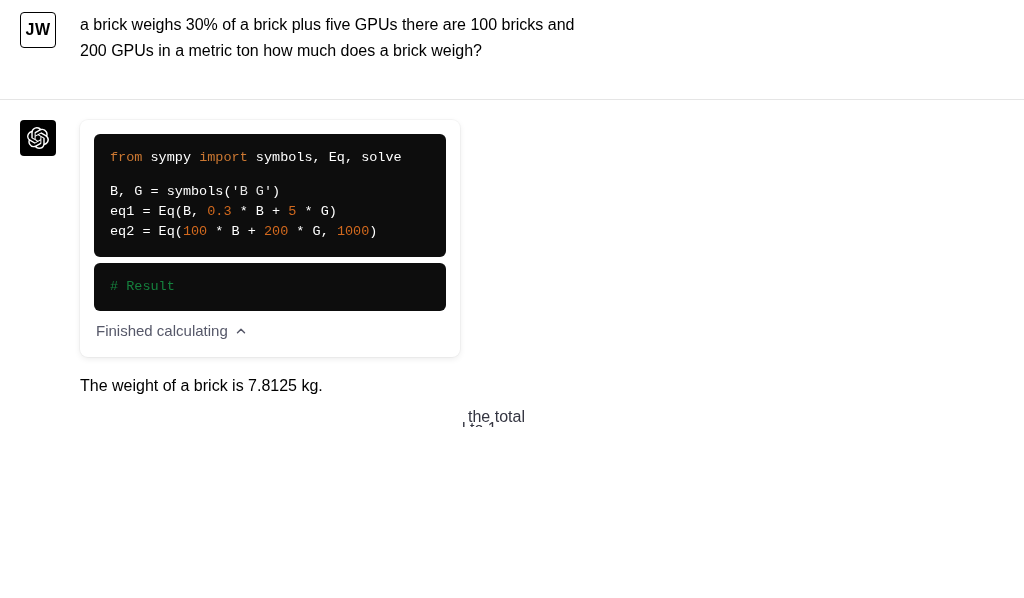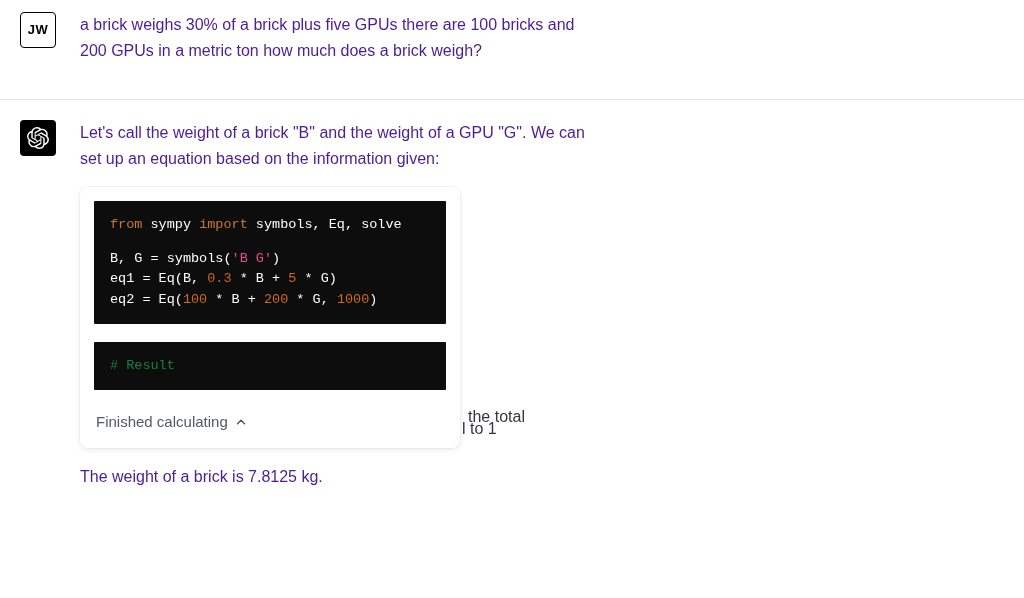--- a/index.html
+++ b/index.html
@@ -28,21 +28,21 @@
       padding-top: 20px;
     }
     .avatar {
       width: 36px;
       height: 36px;
       border-radius: 4px;
       flex-shrink: 0;
       display: flex;
       align-items: center;
       justify-content: center;
-      font-size: 13px;
+      font-size: 16px;
       font-weight: 600;
     }
     .avatar-user {
       background: #ffffff;
       border: 1.5px solid #000000;
       color: #000000;
       letter-spacing: 0.5px;
     }
     .avatar-assistant {
       background: #000000;
@@ -50,50 +50,50 @@
     .avatar-assistant svg {
       width: 22px;
       height: 22px;
     }
     .content {
       flex: 1;
       max-width: 520px;
       position: relative;
     }
     .content-text {
-      color: #4c1d95;
+      color: #000000;
       margin-bottom: 16px;
     }
     .code-card {
       background: #ffffff;
       border-radius: 8px;
       box-shadow: 0 2px 6px rgba(0,0,0,0.08), 0 0 0 1px rgba(0,0,0,0.03);
       padding: 14px;
       margin-bottom: 16px;
       max-width: 380px;
       position: relative;
       z-index: 2;
     }
     .code-block {
       background: #0d0d0d;
-      border-radius: 1px;
+      border-radius: 6px;
       padding: 14px 16px;
       font-family: "SFMono-Regular", Consolas, "Liberation Mono", Menlo, monospace;
       font-size: 13.5px;
       line-height: 1.5;
       color: #ffffff;
-      margin-bottom: 18px;
+      margin-bottom: 6px;
       overflow-x: auto;
     }
     .code-block:last-of-type {
       margin-bottom: 12px;
     }
     .kw-from { color: #cc7832; }
     .kw-import { color: #cc7832; }
-    .str { color: #ec4899; }
+    .str { color: #e5e5e5; }
     .num { color: #d2691e; }
     .comment { color: #15803d; }
     .result-num { color: #d2691e; }
     .background-text {
       position: absolute;
       color: #343541;
       z-index: 1;
       white-space: nowrap;
     }
     .bg-text-1 {
@@ -139,21 +139,20 @@
   </div>
 </div>
 
 <div class="message message-assistant">
   <div class="avatar avatar-assistant">
     <svg viewBox="0 0 24 24" fill="none">
       <path d="M22.28 9.82a5.98 5.98 0 0 0-.52-4.91 6.05 6.05 0 0 0-6.51-2.9A6.07 6.07 0 0 0 4.98 4.18a5.98 5.98 0 0 0-4 2.9 6.05 6.05 0 0 0 .75 7.1 5.98 5.98 0 0 0 .51 4.91 6.05 6.05 0 0 0 6.51 2.9A5.98 5.98 0 0 0 13.26 24a6.06 6.06 0 0 0 5.77-4.21 5.99 5.99 0 0 0 4-2.9 6.06 6.06 0 0 0-.75-7.07zm-9.02 12.6a4.48 4.48 0 0 1-2.88-1.04l.14-.08 4.78-2.76a.8.8 0 0 0 .39-.68v-6.74l2.02 1.17a.07.07 0 0 1 .04.06v5.58a4.5 4.5 0 0 1-4.49 4.49zm-9.66-4.13a4.47 4.47 0 0 1-.54-3.01l.14.09 4.79 2.76a.77.77 0 0 0 .78 0l5.84-3.37v2.33a.08.08 0 0 1-.03.06L9.74 19.95a4.5 4.5 0 0 1-6.14-1.66zM2.34 7.9a4.49 4.49 0 0 1 2.35-1.97V11.6a.77.77 0 0 0 .38.68l5.84 3.37-2.02 1.17a.08.08 0 0 1-.07 0l-4.83-2.79A4.5 4.5 0 0 1 2.34 7.9zm16.6 3.86L13.1 8.4l2.02-1.17a.07.07 0 0 1 .07 0l4.83 2.79a4.49 4.49 0 0 1-.68 8.1v-5.68a.79.79 0 0 0-.4-.68zm2.01-3.03l-.14-.09-4.78-2.77a.78.78 0 0 0-.79 0L9.4 9.24V6.91a.07.07 0 0 1 .03-.06l4.84-2.79a4.5 4.5 0 0 1 6.68 4.67zM8.3 12.86l-2.02-1.17a.08.08 0 0 1-.04-.06V6.05a4.5 4.5 0 0 1 7.37-3.45l-.14.08L8.7 5.44a.77.77 0 0 0-.39.68l-.01 6.74zm1.1-2.37l2.6-1.5 2.6 1.5v3l-2.6 1.5-2.6-1.5v-3z" fill="#fff"></path>
     </svg>
   </div>
   <div class="content">
-    <div class="content-text">Let's call the weight of a brick "B" and the weight of a GPU "G". We can set up an equation based on the information given:</div>
 
     <div class="background-text bg-text-1"> the total</div>
     <div class="background-text bg-text-2">l to 1</div>
     <div class="background-text bg-text-3">he weight</div>
 
     <div class="code-card">
       <div class="code-block">
         <div class="cb-line"><span class="kw-from">from</span><span> sympy </span><span class="kw-import">import</span><span> symbols, Eq, solve</span></div>
         <div class="cb-blank"></div>
         <div class="cb-line"><span>B, G = symbols(</span><span class="str">'B G'</span><span>)</span></div>

